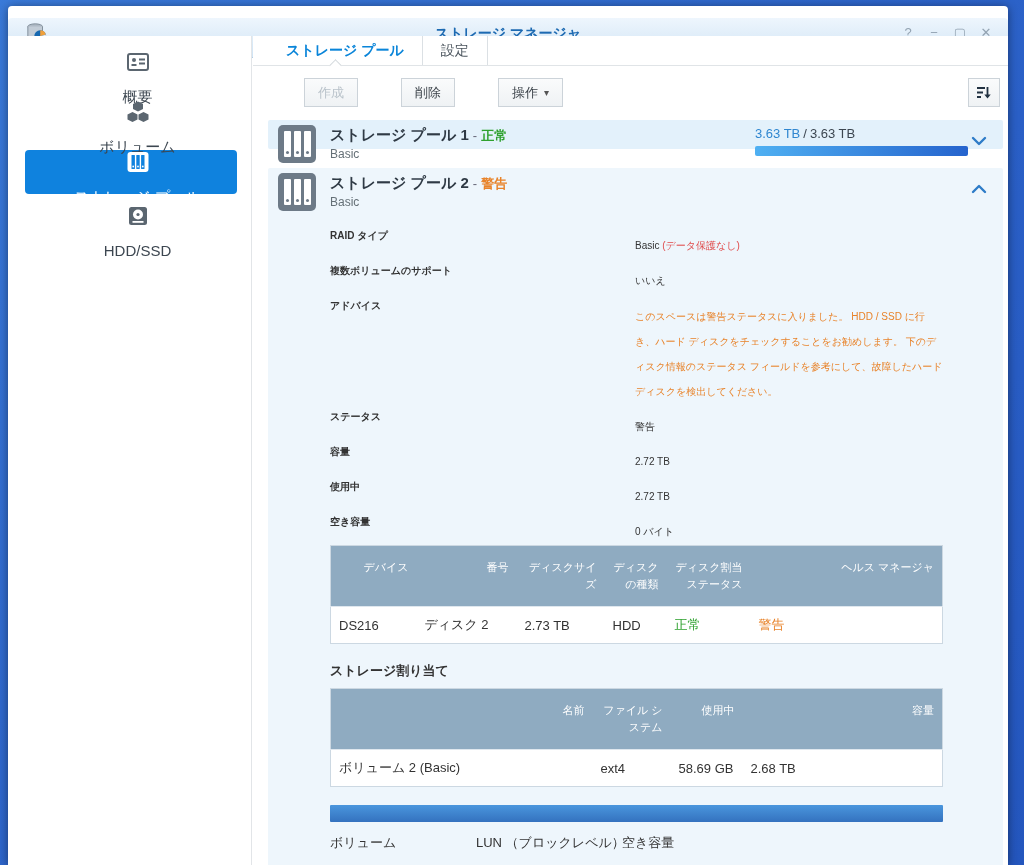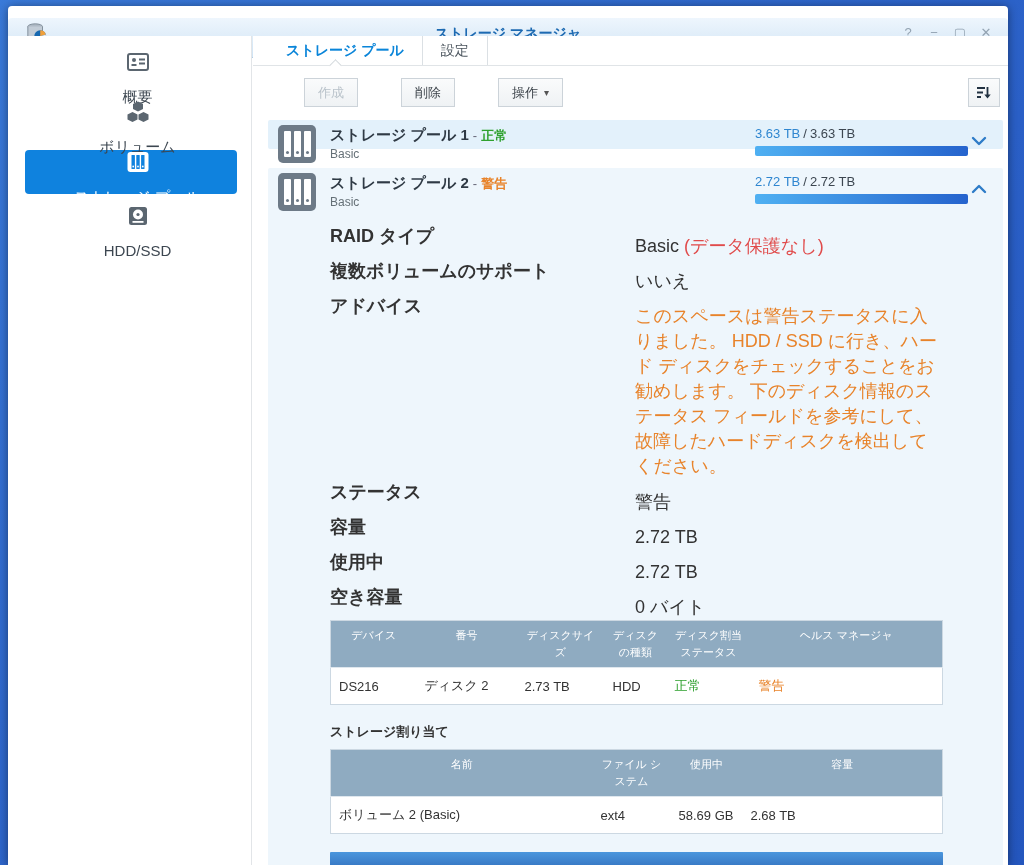--- a/index.html
+++ b/index.html
@@ -96,30 +96,30 @@
   .pool-sub{ position:absolute; left:62px; top:27px; font-size:12px; color:#657077; }
   .usage{ position:absolute; left:487px; top:6px; width:213px; }
   .usage .txt{ font-size:13px; color:#3c4650; white-space:nowrap; }
   .usage .txt .used{ color:#2f86d0; }
   .usage .txt .slash{ margin:0 3px; }
   .usage .track{ margin-top:5px; height:10px; background:#d9e1e8; border-radius:2px; overflow:hidden; }
   .usage .fill{ height:100%; background:linear-gradient(90deg,#4fb0f2,#2563cd); }
   .chev{ position:absolute; right:16px; top:16px; cursor:pointer; }
   
   .details{ margin:6px 60px 0 62px; }
-  .drow{ display:flex; font-size:18px; line-height:24px; margin-bottom:1px; }
+  .drow{ display:flex; font-size:10px; line-height:24px; margin-bottom:1px; }
   .drow .dl{ width:305px; font-weight:bold; color:#333; flex:0 0 auto; }
   .drow .dv{ flex:1; color:#333;margin-top:10px; }
   .dv .red{ color:#e04b4b; }
   .dv.warn-text{ color:#e8832a; line-height:25px; }
   .section-title{ font-size:13px; font-weight:bold; color:#333; margin:18px 0 8px; }
   table{ width:100%; border-collapse:collapse; border:1px solid #ccd8e2; background:#fff; }
   th{
     background:#8fabc1; color:#fff; font-weight:normal; font-size:11px;
-    text-align:center; padding:6px 8px; vertical-align:top; line-height:1.55;margin-top:32px;
+    text-align:right; padding:13px 8px; vertical-align:top; line-height:1.55;margin-top:32px;
   }
   td{ font-size:13px; color:#333; padding:9px 8px; border-top:1px solid #dfe7ee; }
   td.ok{ color:#2fa12f; } td.warn{ color:#e8832a; }
   .t-disk th:nth-child(1){ width:86px; } .t-disk th:nth-child(2){ width:100px; }
   .t-disk th:nth-child(3){ width:88px; } .t-disk th:nth-child(4){ width:62px; }
   .t-disk th:nth-child(5){ width:84px; }
   .t-alloc th:nth-child(2){ width:78px; } .t-alloc th:nth-child(3){ width:72px; }
   .t-alloc th:nth-child(4){ width:200px; }
   
   .sum-bar{ margin-top:18px; height:17px; border-radius:1px;
@@ -266,28 +266,20 @@
         <div class="pool-head">
           <div class="pool-icon">
             <div class="slot"></div>
               <div class="slot"></div>
               <div class="slot"></div>
           </div>
           <div class="pool-title">
             <span>ストレージ プール 2</span><span class="dash">-</span><span class="st warn">警告</span>
           </div>
           <div class="pool-sub">Basic</div>
-          <div class="usage">
-            <div class="txt">
-              <span class="used">2.72 TB</span><span class="slash">/</span><span>2.72 TB</span>
-            </div>
-            <div class="track">
-                <div class="fill" style="width:100%"></div>
-              </div>
-          </div>
           <svg class="chev" width="16" height="10" viewBox="0 0 16 10">
             <polyline points="2,8 8,2 14,8" fill="none" stroke="#2e7cc8" stroke-width="2.4" stroke-linecap="round" stroke-linejoin="round"></polyline>
           </svg>
         </div>
 
         <div class="details">
           <div class="drow">
             <div class="dl">RAID タイプ</div>
             <div class="dv"><span>Basic </span><span class="red">(データ保護なし)</span></div>
           </div>

